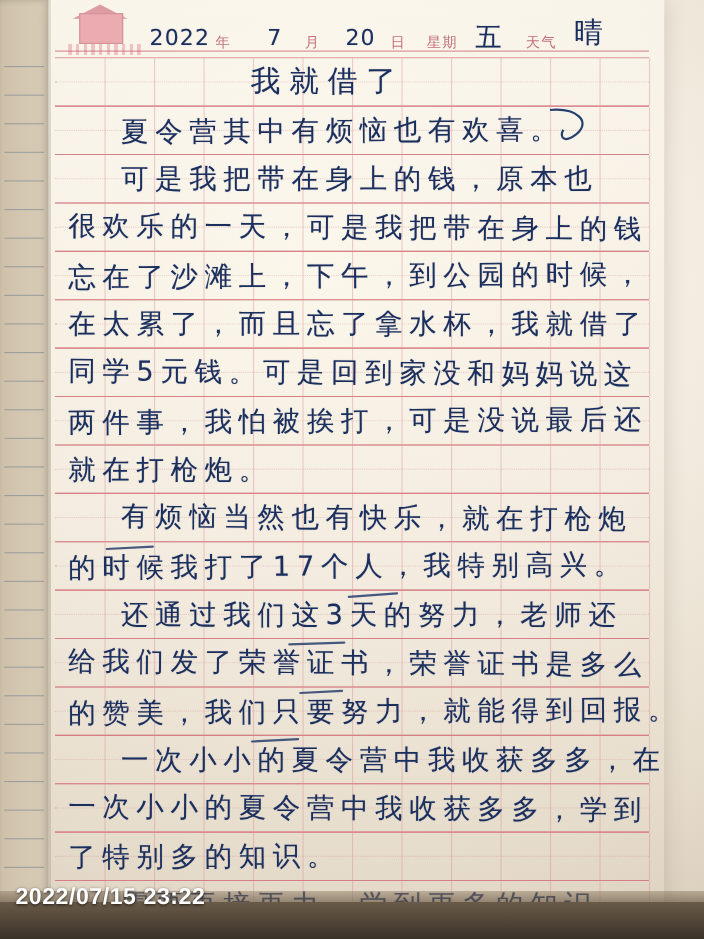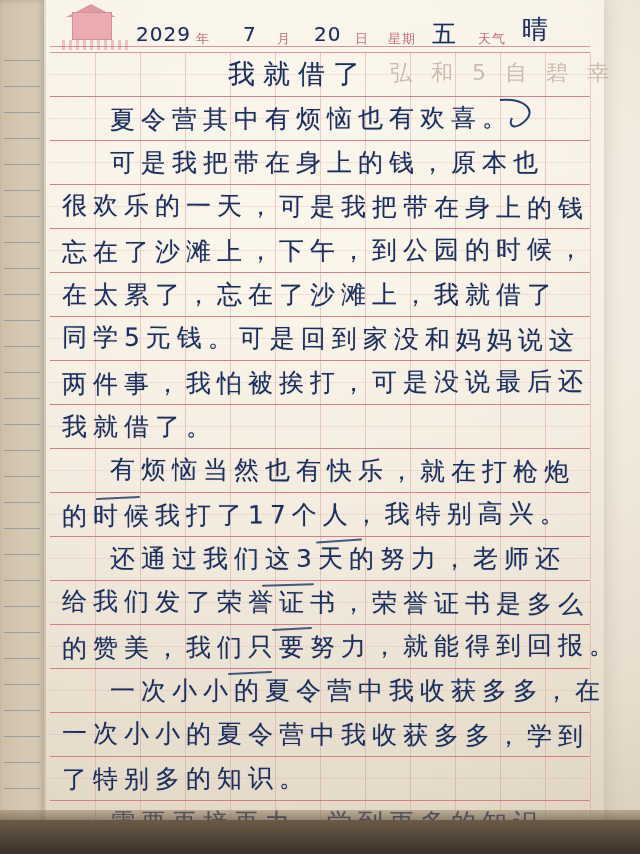--- a/index.html
+++ b/index.html
@@ -495,46 +495,45 @@
       </div>
       <div class="mid-line" style="left: 50px; top: 822px;"></div>
     </div>
 
   <div class="stamp">
     <div class="stamp-roof"></div>
     <div class="stamp-house"></div>
     <div class="stamp-dots"></div>
   </div>
 
-  <div class="hw hw-date" style="left:136px; top:22px;">2029</div>
+  <div class="hw hw-date" style="left:136px; top:22px;">2022</div>
   <div class="printed" style="left:196px; top:30px;">年</div>
   <div class="hw hw-date" style="left:243px; top:22px;">7</div>
   <div class="printed" style="left:277px; top:30px;">月</div>
   <div class="hw hw-date" style="left:314px; top:22px;">20</div>
   <div class="printed" style="left:355px; top:30px;">日</div>
   <div class="printed" style="left:388px; top:30px;">星期</div>
   <div class="hw hw-date" style="left:432px; top:18px; font-size:24px;">五</div>
   <div class="printed" style="left:478px; top:30px;">天气</div>
   <div class="hw hw-date" style="left:522px; top:12px; font-size:26px;">晴</div>
 
   <div class="header-rule" style="top:46px;"></div>
 
-  <div class="faint" style="left:390px; top:58px;">弘 和 5 自 碧 幸</div>
 
   <div class="hw hw-title" style="left:228px; top:56px;">我就借了</div>
 
   <div id="body-lines">
       <div class="hw hw-line" style="left: 110px; top: 106px; transform: rotate(-0.35deg);">夏令营其中有烦恼也有欢喜。</div>
       <div class="hw hw-line" style="left: 110px; top: 150px; transform: rotate(0deg);">可是我把带在身上的钱，原本也</div>
       <div class="hw hw-line" style="left: 62px; top: 194px; transform: rotate(0.35deg);">很欢乐的一天，可是我把带在身上的钱</div>
       <div class="hw hw-line" style="left: 62px; top: 238px; transform: rotate(-0.35deg);">忘在了沙滩上，下午，到公园的时候，</div>
-      <div class="hw hw-line" style="left: 62px; top: 282px; transform: rotate(0deg);">在太累了，忘在了沙滩上，我就借了</div>
+      <div class="hw hw-line" style="left: 62px; top: 282px; transform: rotate(0deg);">在太累了，而且忘了拿水杯，我就借了</div>
       <div class="hw hw-line" style="left: 62px; top: 326px; transform: rotate(0.35deg);">同学5元钱。可是回到家没和妈妈说这</div>
       <div class="hw hw-line" style="left: 62px; top: 370px; transform: rotate(-0.35deg);">两件事，我怕被挨打，可是没说最后还</div>
-      <div class="hw hw-line" style="left: 62px; top: 414px; transform: rotate(0deg);">我就借了。</div>
+      <div class="hw hw-line" style="left: 62px; top: 414px; transform: rotate(0deg);">就在打枪炮。</div>
       <div class="hw hw-line" style="left: 110px; top: 458px; transform: rotate(0.35deg);">有烦恼当然也有快乐，就在打枪炮</div>
       <div class="hw hw-line" style="left: 62px; top: 502px; transform: rotate(-0.35deg);">的时候我打了17个人，我特别高兴。</div>
       <div class="hw hw-line" style="left: 110px; top: 546px; transform: rotate(0deg);">还通过我们这3天的努力，老师还</div>
       <div class="hw hw-line" style="left: 62px; top: 590px; transform: rotate(0.35deg);">给我们发了荣誉证书，荣誉证书是多么</div>
       <div class="hw hw-line" style="left: 62px; top: 634px; transform: rotate(-0.35deg);">的赞美，我们只要努力，就能得到回报。</div>
       <div class="hw hw-line" style="left: 110px; top: 678px; transform: rotate(0deg);">一次小小的夏令营中我收获多多，在</div>
       <div class="hw hw-line" style="left: 62px; top: 722px; transform: rotate(0.35deg);">一次小小的夏令营中我收获多多，学到</div>
       <div class="hw hw-line" style="left: 62px; top: 766px; transform: rotate(-0.35deg);">了特别多的知识。</div>
       <div class="hw hw-line" style="left: 110px; top: 810px; transform: rotate(0deg);">需要再接再力，学到更多的知识，</div>
     </div>
@@ -545,13 +544,14 @@
   <div class="strike" style="left:228px; top:672px; width:44px; transform:rotate(-3deg);"></div>
   <div class="strike" style="left:272px; top:628px; width:40px; transform:rotate(-3deg);"></div>
 
   <svg style="position:absolute; left:494px; top:96px;" width="50" height="46">
     <path class="squiggle" d="M6,4 C30,2 44,14 30,26 C20,34 14,30 18,22" stroke="#27406f" stroke-width="2" fill="none"></path>
   </svg>
 
   <div class="desk-strip"></div>
   <div class="desk"></div>
 
+  <div class="timestamp">2022/07/15 23:22</div>
 </div>
 
 </body></html>

